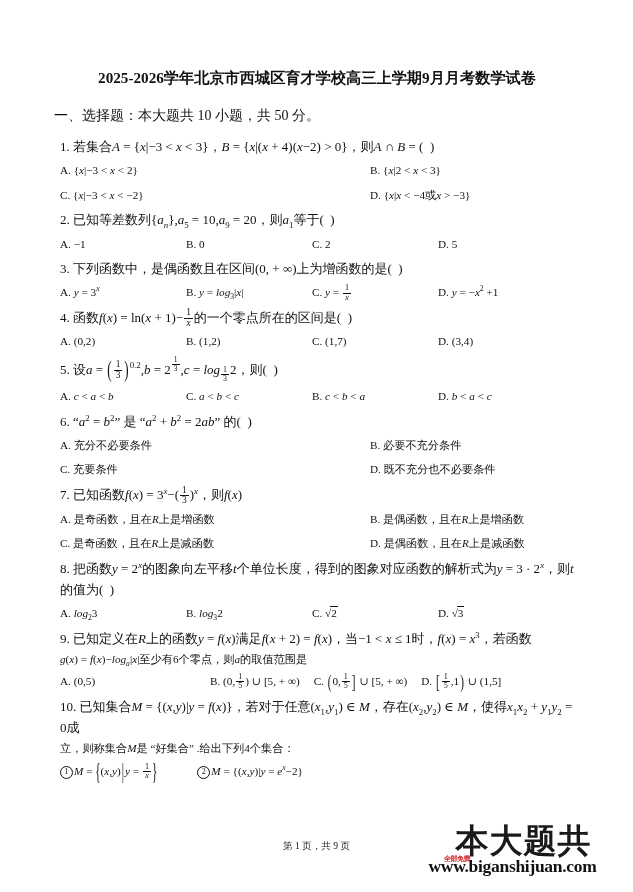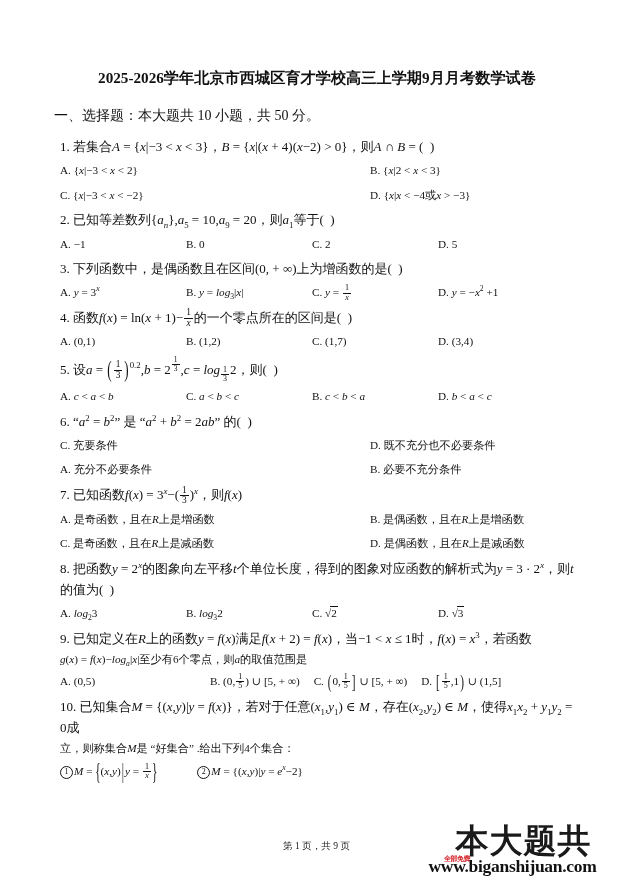--- a/index.html
+++ b/index.html
@@ -220,46 +220,46 @@
       <span class="o">A. <span class="math">y</span> = 3<sup class="it">x</sup></span>
       <span class="o">B. <span class="math">y</span> = <span class="math">log<sub>3</sub></span>|<span class="math">x</span>|</span>
       <span class="o">C. <span class="math">y</span> = <span class="frac"><span class="n">1</span><span class="d math">x</span></span></span>
       <span class="o">D. <span class="math">y</span> = −<span class="math">x</span><sup>2</sup> +1</span>
     </div>
 
     <div class="q">
       4. 函数<span class="math">f</span>(<span class="math">x</span>) = ln(<span class="math">x</span> + 1)−<span class="frac"><span class="n">1</span><span class="d math">x</span></span>的一个零点所在的区间是(&nbsp;&nbsp;)
     </div>
     <div class="opts cols4">
-      <span class="o">A. (0,1)</span>
+      <span class="o">A. (0,2)</span>
       <span class="o">B. (1,2)</span>
       <span class="o">C. (1,7)</span>
       <span class="o">D. (3,4)</span>
     </div>
 
     <div class="q">
       5. 设<span class="math">a</span> = <span class="paren">(</span><span class="frac"><span class="n">1</span><span class="d">3</span></span><span class="paren">)</span><sup>0.2</sup>,<span class="math">b</span> = 2<sup><span class="frac noline" style="font-size:0.85em;vertical-align:-0.3em;"><span class="n">1</span><span class="d" style="border-top:1px solid #111;">3</span></span></sup>,<span class="math">c</span> = <span class="math">log<sub><span class="frac noline" style="font-size:0.9em;"><span class="n">1</span><span class="d" style="border-top:1px solid #111;">3</span></span></sub></span>2，则(&nbsp;&nbsp;)
     </div>
     <div class="opts cols4">
       <span class="o">A. <span class="math">c</span> &lt; <span class="math">a</span> &lt; <span class="math">b</span></span>
       <span class="o">C. <span class="math">a</span> &lt; <span class="math">b</span> &lt; <span class="math">c</span></span>
       <span class="o">B. <span class="math">c</span> &lt; <span class="math">b</span> &lt; <span class="math">a</span></span>
       <span class="o">D. <span class="math">b</span> &lt; <span class="math">a</span> &lt; <span class="math">c</span></span>
     </div>
 
     <div class="q">
       6. “<span class="math">a</span><sup>2</sup> = <span class="math">b</span><sup>2</sup>” 是 “<span class="math">a</span><sup>2</sup> + <span class="math">b</span><sup>2</sup> = 2<span class="math">ab</span>” 的(&nbsp;&nbsp;)
     </div>
     <div class="opts cols2">
+      <span class="o">A. 充分不必要条件</span>
+      <span class="o">B. 必要不充分条件</span>
+    </div>
+    <div class="opts cols2">
       <span class="o">C. 充要条件</span>
       <span class="o">D. 既不充分也不必要条件</span>
-    </div>
-    <div class="opts cols2">
-      <span class="o">A. 充分不必要条件</span>
-      <span class="o">B. 必要不充分条件</span>
     </div>
 
     <div class="q">
       7. 已知函数<span class="math">f</span>(<span class="math">x</span>) = 3<sup class="it">x</sup>−(<span class="frac"><span class="n">1</span><span class="d">3</span></span>)<sup class="it">x</sup>，则<span class="math">f</span>(<span class="math">x</span>)
     </div>
     <div class="opts cols2">
       <span class="o">A. 是奇函数，且在<span class="math">R</span>上是增函数</span>
       <span class="o">B. 是偶函数，且在<span class="math">R</span>上是增函数</span>
     </div>
     <div class="opts cols2">

